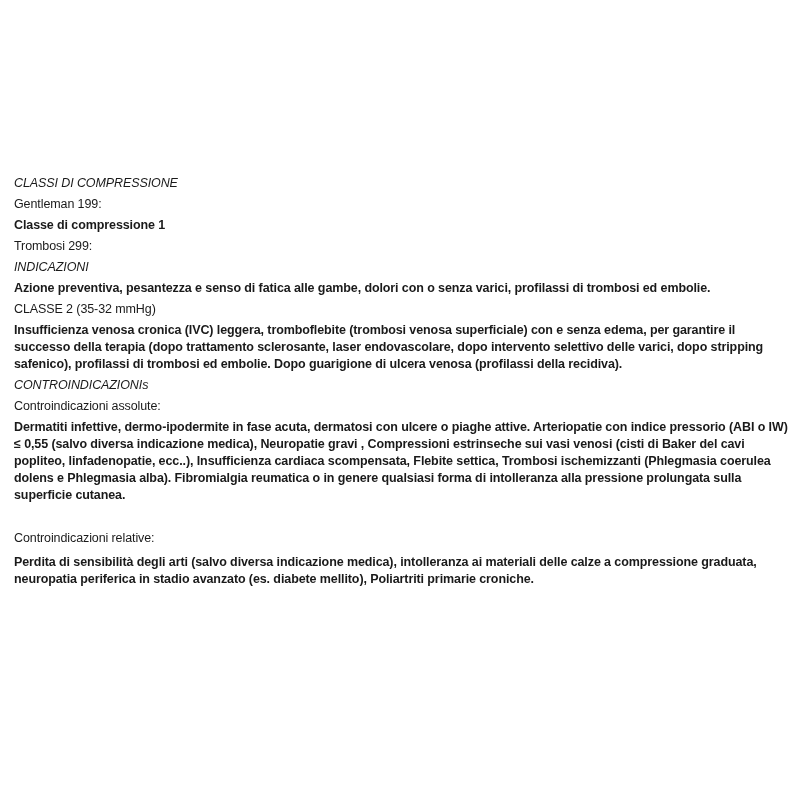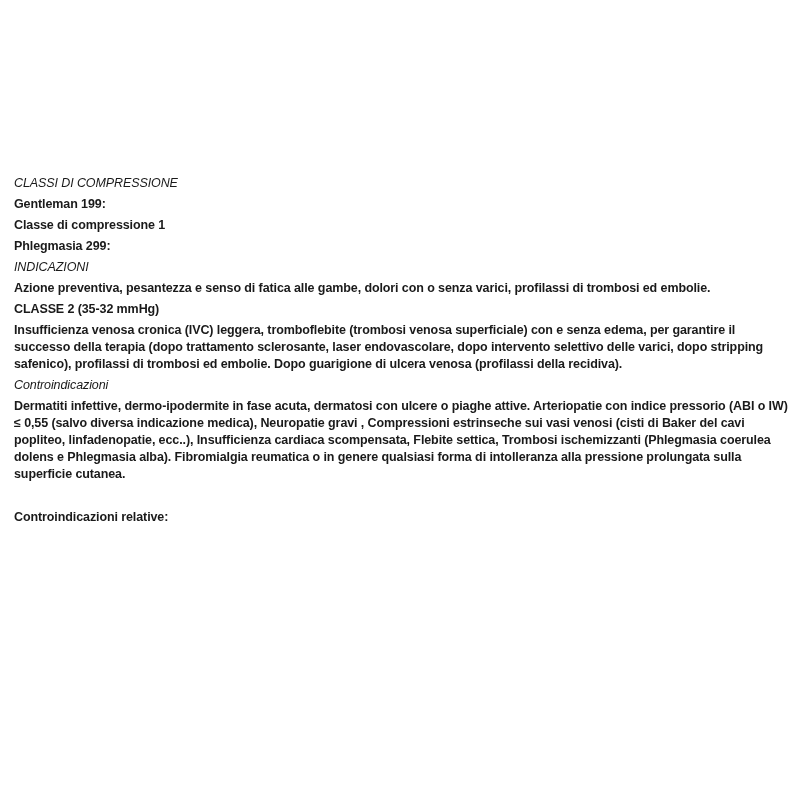--- a/index.html
+++ b/index.html
@@ -24,42 +24,44 @@
     margin: 0 0 4px 0;
     font-weight: 700;
   }
   .section-heading {
     font-style: italic;
     font-weight: 400;
     text-transform: none;
     margin-top: 1px;
   }
   .section-heading.first { margin-top: 0; }
-  .bold-line { font-weight: 700; }
+  .bold-line { font-weight: 400; }
   .para { }
   .relative-heading { margin-top: 26px; margin-bottom: 7px; }
 </style>
 </head>
 <body>
 
 <div class="document">
 
   <section>
     <h2 class="line section-heading first">CLASSI DI COMPRESSIONE</h2>
     <p class="line bold-line">Gentleman 199:</p>
     <p class="line para">Classe di compressione 1</p>
-    <p class="line bold-line">Phlegmasia 299:</p>
+    <p class="line bold-line">Trombosi 299:</p>
   </section>
 
   <section>
     <h2 class="line section-heading">INDICAZIONI</h2>
     <p class="line para">Azione preventiva, pesantezza e senso di fatica alle gambe, dolori con o senza varici, profilassi di trombosi ed embolie.</p>
     <p class="line bold-line">CLASSE 2 (35-32 mmHg)</p>
     <p class="line para">Insufficienza venosa cronica (IVC) leggera, tromboflebite (trombosi venosa superficiale) con e senza edema, per garantire il successo della terapia (dopo trattamento sclerosante, laser endovascolare, dopo intervento selettivo delle varici, dopo stripping safenico), profilassi di trombosi ed embolie. Dopo guarigione di ulcera venosa (profilassi della recidiva).</p>
   </section>
 
   <section>
-    <h2 class="line section-heading">Controindicazioni</h2>
+    <h2 class="line section-heading">CONTROINDICAZIONIs</h2>
+    <p class="line bold-line">Controindicazioni assolute:</p>
     <p class="line para">Dermatiti infettive, dermo-ipodermite in fase acuta, dermatosi con ulcere o piaghe attive. Arteriopatie con indice pressorio (ABI o IW) ≤ 0,55 (salvo diversa indicazione medica), Neuropatie gravi , Compressioni estrinseche sui vasi venosi (cisti di Baker del cavi popliteo, linfadenopatie, ecc..), Insufficienza cardiaca scompensata, Flebite settica, Trombosi ischemizzanti (Phlegmasia coerulea dolens e Phlegmasia alba). Fibromialgia reumatica o in genere qualsiasi forma di intolleranza alla pressione prolungata sulla superficie cutanea.</p>
     <p class="line bold-line relative-heading">Controindicazioni relative:</p>
+    <p class="line para">Perdita di sensibilità degli arti (salvo diversa indicazione medica), intolleranza ai materiali delle calze a compressione graduata, neuropatia periferica in stadio avanzato (es. diabete mellito), Poliartriti primarie croniche.</p>
   </section>
 
 </div>
 
 </body></html>

